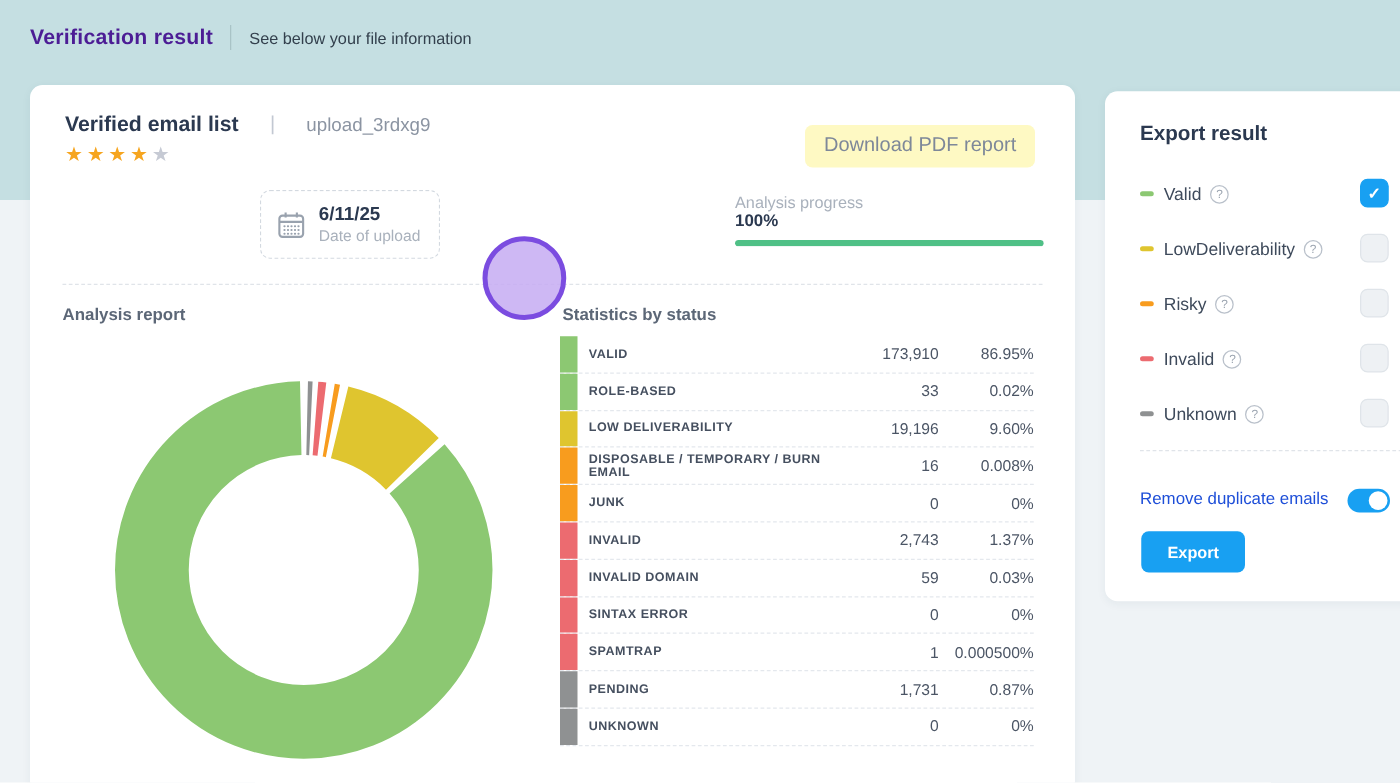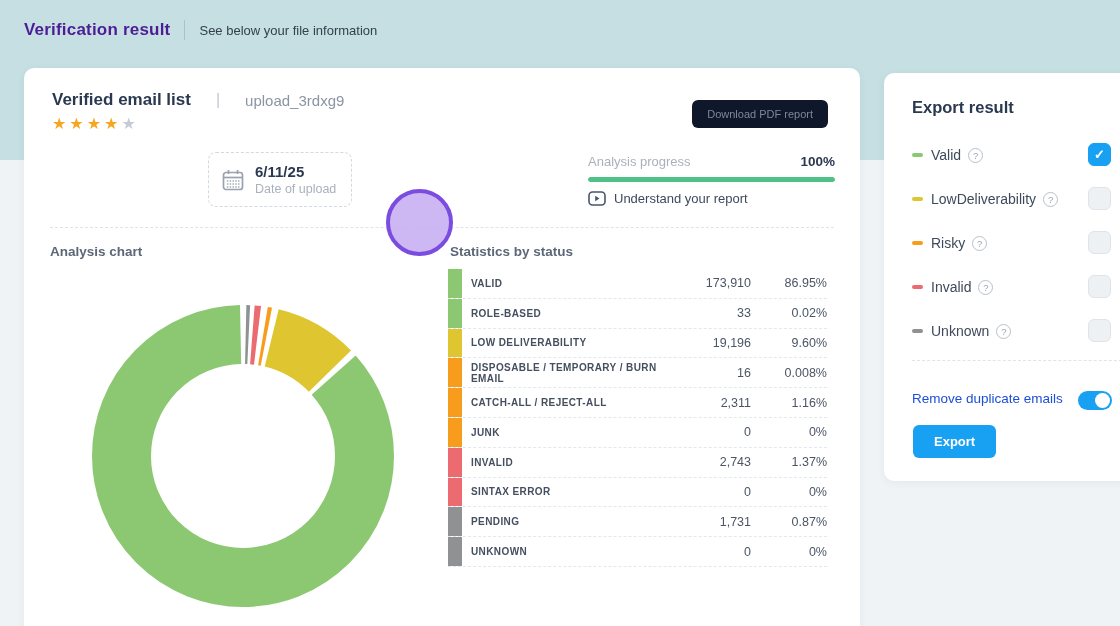--- a/index.html
+++ b/index.html
@@ -18,31 +18,31 @@
   .export-card { left:884px; top:73px; width:262px; height:408px; }
 
   .card-title-row { position:absolute; left:28px; top:22px; display:flex; align-items:center; gap:25px; }
   .file-title { font-size:17px; font-weight:700; color:#2b3950; }
   .title-pipe { color:#c2c8d2; font-size:16px; }
   .file-name { font-size:15px; color:#8b94a2; }
 
   .stars { position:absolute; left:28px; top:46px; font-size:16px; letter-spacing:3px; cursor:default; }
   .star-on { color:#f6a51f; } .star-off { color:#c6cad4; }
 
-  .download-btn { position:absolute; right:32px; top:32px; background:#0f172a; border:none; border-radius:6px;
-    padding:8px 15px; font-size:11px; color:#7e8899; font-family:inherit; cursor:pointer; }
+  .download-btn { position:absolute; right:32px; top:32px; background:#fef9c3; border:none; border-radius:6px;
+    padding:8px 15px; font-size:16px; color:#7e8899; font-family:inherit; cursor:pointer; }
 
   .info-box { position:absolute; top:84px; width:144px; height:55px; border:1.5px dashed #d3d9e0; border-radius:8px;
     display:flex; align-items:center; padding:0 13px; gap:11px; }
   .info-box.records { left:26px; } .info-box.date { left:184px; }
   .info-value { font-size:15px; font-weight:700; color:#2b3950; line-height:1.25; }
   .info-label { font-size:12.5px; color:#a9b1bc; }
 
   .progress-block { position:absolute; left:564px; top:86px; width:247px; }
-  .progress-labels { display:flex; justify-content:space-between; align-items:flex-start; }
+  .progress-labels { display:flex; justify-content:space-between; align-items:flex-start;flex-direction:column; }
   .progress-label { font-size:13px; color:#a9b1bc; }
   .progress-value { font-size:13.5px; font-weight:700; color:#2b3950; }
   .progress-track { margin-top:8px; height:5px; border-radius:3px; background:#e6ebef; overflow:hidden; }
   .progress-fill { height:100%; border-radius:3px; background:#4fc086; }
   .report-link { margin-top:9px; display:flex; align-items:center; gap:8px; cursor:pointer; }
   .report-link span { font-size:13px; color:#3e4a5b; }
 
   .card-divider { position:absolute; left:26px; right:26px; top:159px; border-top:1.5px dashed #e0e4e9; }
 
   .section-label { position:absolute; top:176px; font-size:13.5px; font-weight:700; color:#5c6777; }
@@ -127,34 +127,25 @@
   </div>
 
   <div class="progress-block">
     <div class="progress-labels">
       <span class="progress-label">Analysis progress</span>
       <span class="progress-value">100%</span>
     </div>
     <div class="progress-track">
       <div class="progress-fill" style="width: 100%; background: rgb(79, 192, 134);"></div>
     </div>
-    <div class="report-link">
-      <span>
-        <svg width="18" height="15" viewBox="0 0 18 15" fill="none">
-          <rect x="1" y="1" width="16" height="13" rx="3.5" stroke="#4a5568" stroke-width="1.6"></rect>
-          <path d="M7.2 4.8 L11.5 7.5 L7.2 10.2 Z" fill="#4a5568"></path>
-        </svg>
-      </span>
-      <span>Understand your report</span>
-    </div>
   </div>
 
   <div class="card-divider"></div>
 
-  <div class="section-label chart-label">Analysis chart</div>
+  <div class="section-label chart-label">Analysis report</div>
   <div class="section-label stats-label">Statistics by status</div>
 
   <div class="donut-wrap">
     <svg id="donut-svg" width="310" height="310" viewBox="0 0 310 310">
         <circle cx="155" cy="155" r="121.5" fill="none" stroke="#8f9192" stroke-width="59" stroke-dasharray="3 760.4070148223198" stroke-dashoffset="-2.75" transform="rotate(-90 155 155)"></circle>
         <circle cx="155" cy="155" r="121.5" fill="none" stroke="#ec6b70" stroke-width="59" stroke-dasharray="5.187698207512476 758.2193166148073" stroke-dashoffset="-9.391641028954183" transform="rotate(-90 155 155)"></circle>
         <circle cx="155" cy="155" r="121.5" fill="none" stroke="#f89c1e" stroke-width="59" stroke-dasharray="3.43186207342114 759.9751527488986" stroke-dashoffset="-20.07933923646666" transform="rotate(-90 155 155)"></circle>
         <circle cx="155" cy="155" r="121.5" fill="none" stroke="#dfc52f" stroke-width="59" stroke-dasharray="67.7870734229427 695.619941399377" stroke-dashoffset="-29.0112013098878" transform="rotate(-90 155 155)"></circle>
         <circle cx="155" cy="155" r="121.5" fill="none" stroke="#8cc872" stroke-width="59" stroke-dasharray="658.3587400894892 105.04827473283058" stroke-dashoffset="-102.29827473283049" transform="rotate(-90 155 155)"></circle>
       </svg>
@@ -180,41 +171,47 @@
         <span class="stat-pct">9.60%</span>
       </div>
       <div class="stat-row">
         <span class="stat-bar" style="background:#f89c1e"></span>
         <span class="stat-name">DISPOSABLE / TEMPORARY / BURN EMAIL</span>
         <span class="stat-count">16</span>
         <span class="stat-pct">0.008%</span>
       </div>
       <div class="stat-row">
         <span class="stat-bar" style="background:#f89c1e"></span>
-        <span class="stat-name">CATCH-ALL / REJECT-ALL</span>
-        <span class="stat-count">2,311</span>
-        <span class="stat-pct">1.16%</span>
-      </div>
-      <div class="stat-row">
-        <span class="stat-bar" style="background:#f89c1e"></span>
         <span class="stat-name">JUNK</span>
         <span class="stat-count">0</span>
         <span class="stat-pct">0%</span>
       </div>
       <div class="stat-row">
         <span class="stat-bar" style="background:#ec6b70"></span>
         <span class="stat-name">INVALID</span>
         <span class="stat-count">2,743</span>
         <span class="stat-pct">1.37%</span>
       </div>
       <div class="stat-row">
         <span class="stat-bar" style="background:#ec6b70"></span>
+        <span class="stat-name">INVALID DOMAIN</span>
+        <span class="stat-count">59</span>
+        <span class="stat-pct">0.03%</span>
+      </div>
+      <div class="stat-row">
+        <span class="stat-bar" style="background:#ec6b70"></span>
         <span class="stat-name">SINTAX ERROR</span>
         <span class="stat-count">0</span>
         <span class="stat-pct">0%</span>
+      </div>
+      <div class="stat-row">
+        <span class="stat-bar" style="background:#ec6b70"></span>
+        <span class="stat-name">SPAMTRAP</span>
+        <span class="stat-count">1</span>
+        <span class="stat-pct">0.000500%</span>
       </div>
       <div class="stat-row">
         <span class="stat-bar" style="background:#8f9192"></span>
         <span class="stat-name">PENDING</span>
         <span class="stat-count">1,731</span>
         <span class="stat-pct">0.87%</span>
       </div>
       <div class="stat-row">
         <span class="stat-bar" style="background:#8f9192"></span>
         <span class="stat-name">UNKNOWN</span>

